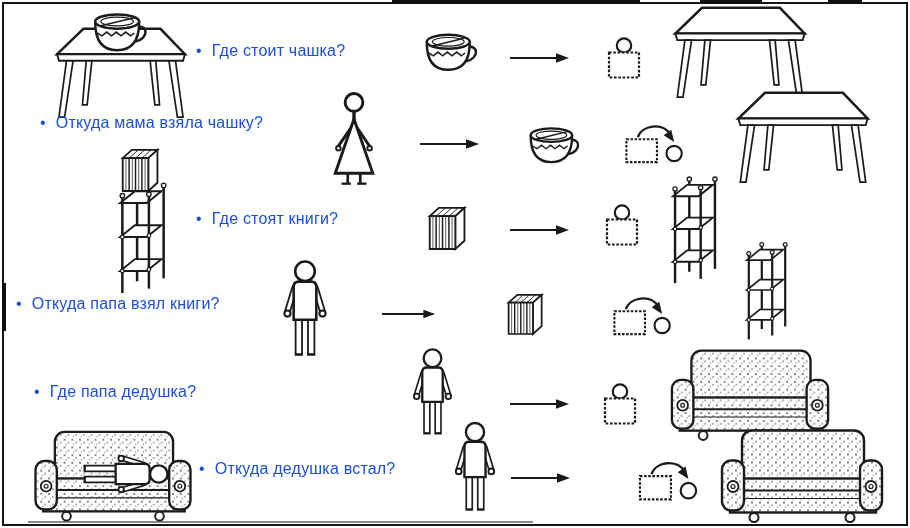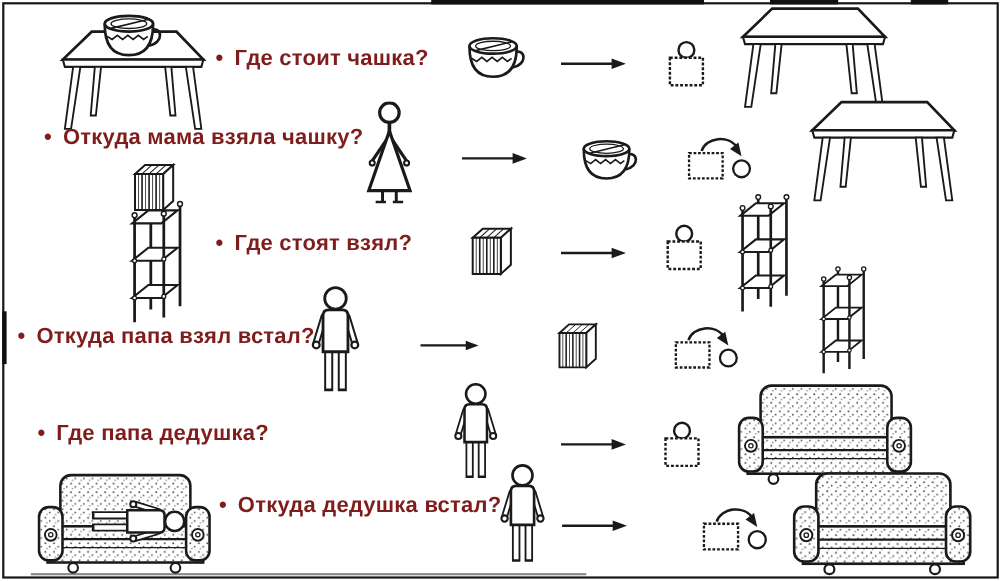--- a/index.html
+++ b/index.html
@@ -5,21 +5,21 @@
   html,body{margin:0;padding:0;}
   body{
     width:910px;height:528px;position:relative;overflow:hidden;
     background:#ffffff;
     font-family:"Liberation Sans",sans-serif;
   }
   .frame{position:absolute;left:2px;top:2px;width:902px;height:520px;border:2px solid #161616;}
   .abs{position:absolute;}
   .q{
     position:absolute;white-space:nowrap;
-    font-size:20px;font-weight:700;color:#7f1d1d;letter-spacing:0.2px;
+    font-size:16px;font-weight:400;color:#1d4ed8;letter-spacing:0.2px;
   }
   .q .b{margin-right:10px;}
   .smudge{position:absolute;background:#101010;}
   .bline{position:absolute;background:#8a8a8a;}
   .rot90{transform:rotate(90deg);}
 </style>
 </head>
 <body>
 
 <svg width="0" height="0" style="position:absolute" aria-hidden="true">
@@ -200,39 +200,39 @@
 </div>
 
 <div>
   <svg class="abs" style="left:108px;top:178px" width="70" height="118">
       <use href="#sym-shelf"></use>
     </svg>
   <svg class="abs" style="left:120px;top:147px" width="42" height="46">
       <use href="#sym-books"></use>
     </svg>
   <div class="q" style="left:196px;top:210px">
-    <span class="b">•</span><span>Где стоят взял?</span>
+    <span class="b">•</span><span>Где стоят книги?</span>
   </div>
   <svg class="abs" style="left:427px;top:205px" width="42" height="46">
       <use href="#sym-books"></use>
     </svg>
   <svg class="abs" style="left:510px;top:224px" width="60" height="12">
       <use href="#sym-arrow"></use>
     </svg>
   <svg class="abs" style="left:604px;top:201px" width="36" height="46">
       <use href="#sym-na"></use>
     </svg>
   <svg class="abs" style="left:664px;top:172px" width="62" height="114">
       <use href="#sym-shelf"></use>
     </svg>
 </div>
 
 <div>
   <div class="q" style="left:16px;top:295px">
-    <span class="b">•</span><span>Откуда папа взял встал?</span>
+    <span class="b">•</span><span>Откуда папа взял книги?</span>
   </div>
   <svg class="abs" style="left:280px;top:260px" width="50" height="103">
       <use href="#sym-man"></use>
     </svg>
   <svg class="abs" style="left:382px;top:308px" width="54" height="12">
       <use href="#sym-arrow"></use>
     </svg>
   <svg class="abs" style="left:506px;top:292px" width="40" height="44">
       <use href="#sym-books"></use>
     </svg>
@@ -262,21 +262,21 @@
     </svg>
 </div>
 
 <div>
   <svg class="abs" style="left:28px;top:430px" width="170" height="93">
       <use href="#sym-sofa"></use>
     </svg>
   <svg class="abs rot90" style="left:101px;top:428px" width="44" height="92">
       <use href="#sym-man"></use>
     </svg>
-  <div class="q" style="left:199px;top:448px">
+  <div class="q" style="left:199px;top:460px">
     <span class="b">•</span><span>Откуда дедушка встал?</span>
   </div>
   <svg class="abs" style="left:452px;top:420px" width="46" height="99">
       <use href="#sym-man"></use>
     </svg>
   <svg class="abs" style="left:510px;top:472px" width="62" height="12">
       <use href="#sym-arrow"></use>
     </svg>
   <svg class="abs" style="left:638px;top:458px" width="64" height="44">
       <use href="#sym-s"></use>

